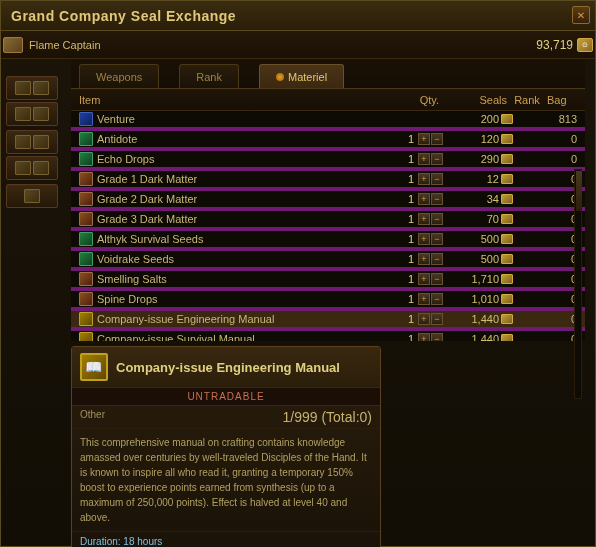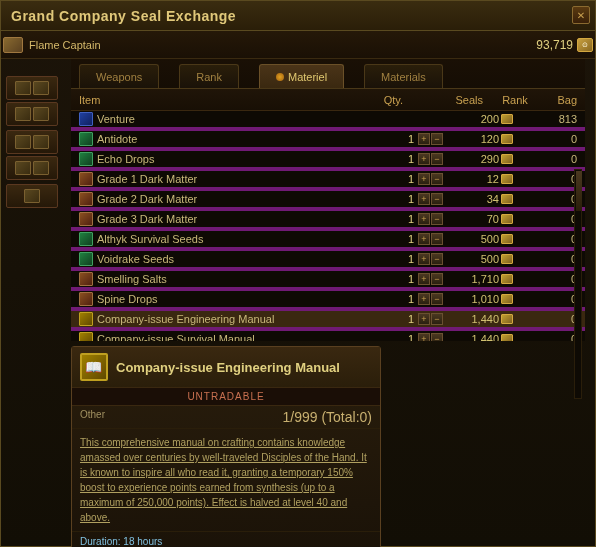--- a/index.html
+++ b/index.html
@@ -151,28 +151,27 @@
     }
 
     
     .col-headers {
       display: flex;
       align-items: center;
       padding: 3px 8px;
       background: linear-gradient(180deg, #201508 0%, #180f05 100%);
       border-bottom: 1px solid #3a2810;
       height: 22px;
-      gap: 12px;
     }
 
     .col-item { flex: 1; color: #c8a050; font-size: 11px; }
     .col-qty { width: 60px; text-align: right; color: #c8a050; font-size: 11px; margin-right: 8px; }
     .col-seals { width: 60px; text-align: right; color: #c8a050; font-size: 11px; }
     .col-rank { width: 40px; text-align: center; color: #c8a050; font-size: 11px; }
-    .col-bag { width: 30px; text-align: right; color: #c8a050; font-size: 11px; }
+    .col-bag { width: 30px; text-align: left; color: #c8a050; font-size: 11px; }
 
     
     .item-list {
       height: 230px;
       overflow: hidden;
       background: #0e0a04;
     }
 
     .item-row {
       display: flex;
@@ -304,21 +303,20 @@
 
     .tooltip-cat-label { color: #a09060; font-size: 10px; }
     .tooltip-cat-val { color: #c8b070; font-size: 14px; }
 
     .tooltip-desc {
       padding: 6px 8px;
       color: #b0a060;
       font-size: 10px;
       line-height: 1.5;
       border-bottom: 1px solid #2a1e0a;
-      text-decoration: underline;
     }
 
     .tooltip-duration {
       padding: 4px 8px;
       color: #80c0e0;
       font-size: 10px;
     }
 
     .tooltip-price {
       padding: 2px 8px;
@@ -445,23 +443,20 @@
       <div class="tab">
         <span>Weapons</span>
       </div>
       <div class="tab">
         <span>Rank</span>
       </div>
       <div class="tab active">
         <div class="tab-indicator"></div>
         <span>Materiel</span>
       </div>
-      <div class="tab">
-        <span>Materials</span>
-      </div>
     </div>
 
     <div class="col-headers">
       <span class="col-item">Item</span>
       <span class="col-qty">Qty.</span>
       <span class="col-seals">Seals</span>
       <span class="col-rank">Rank</span>
       <span class="col-bag">Bag</span>
     </div>
 

